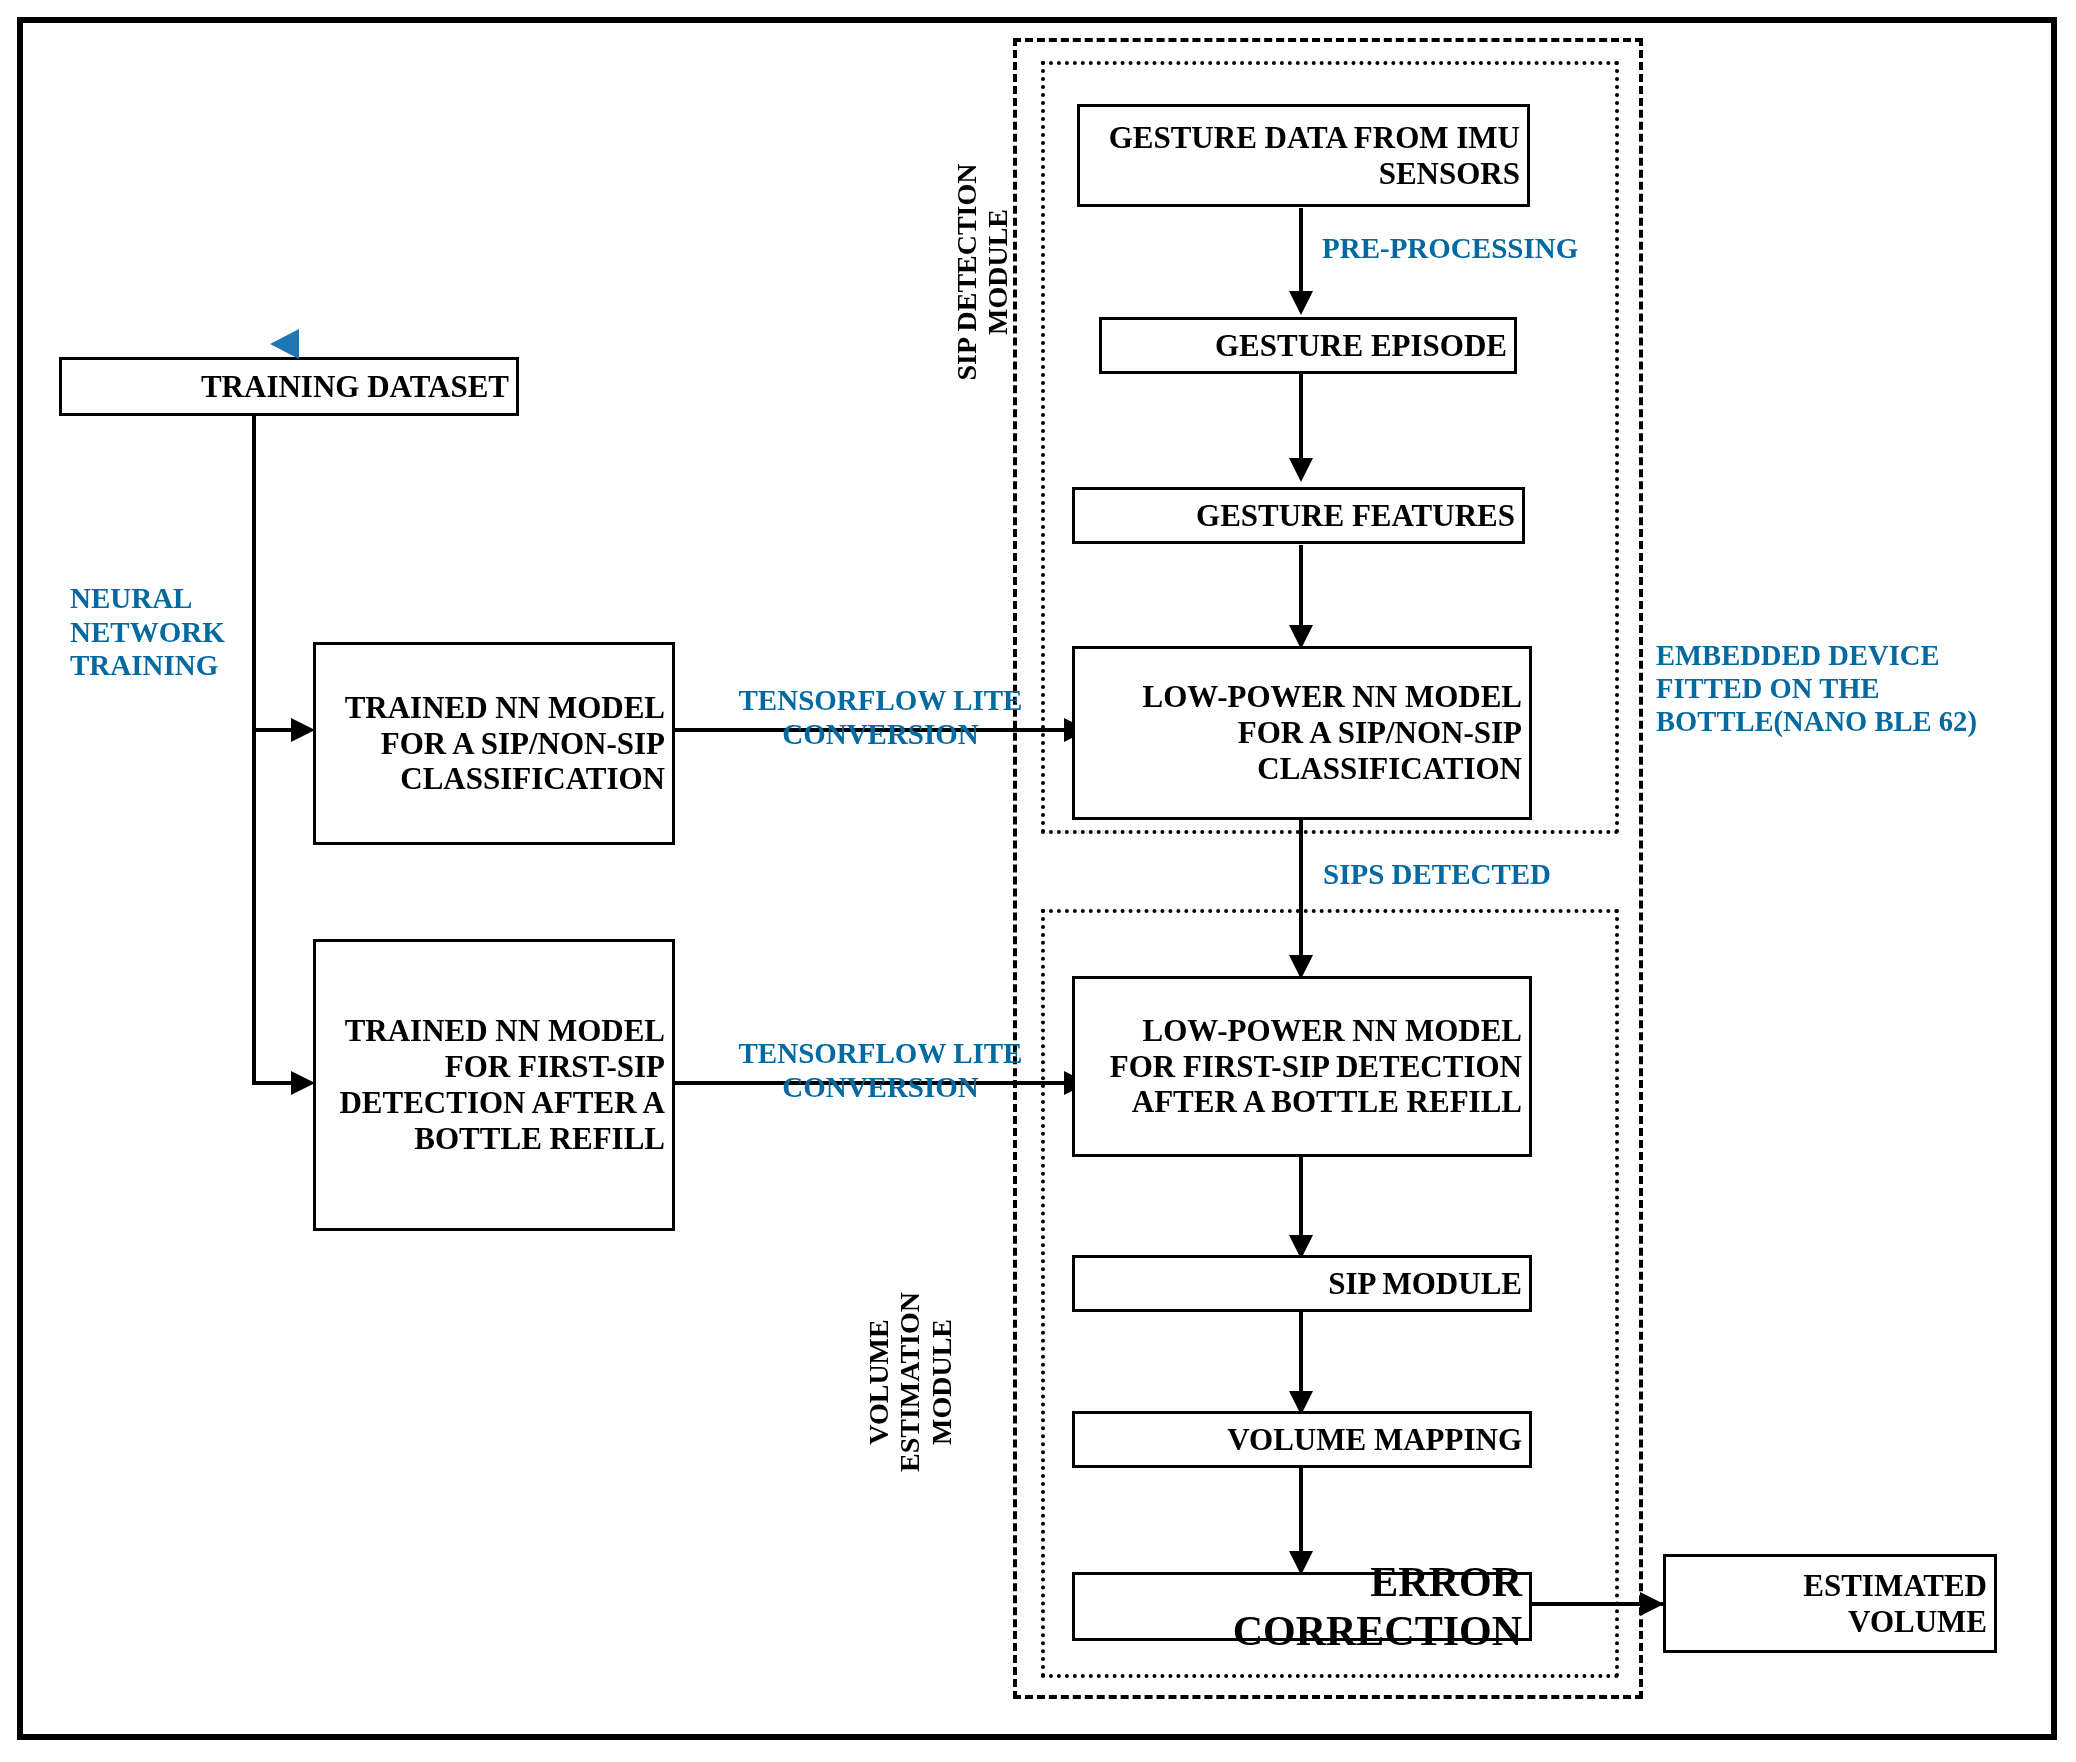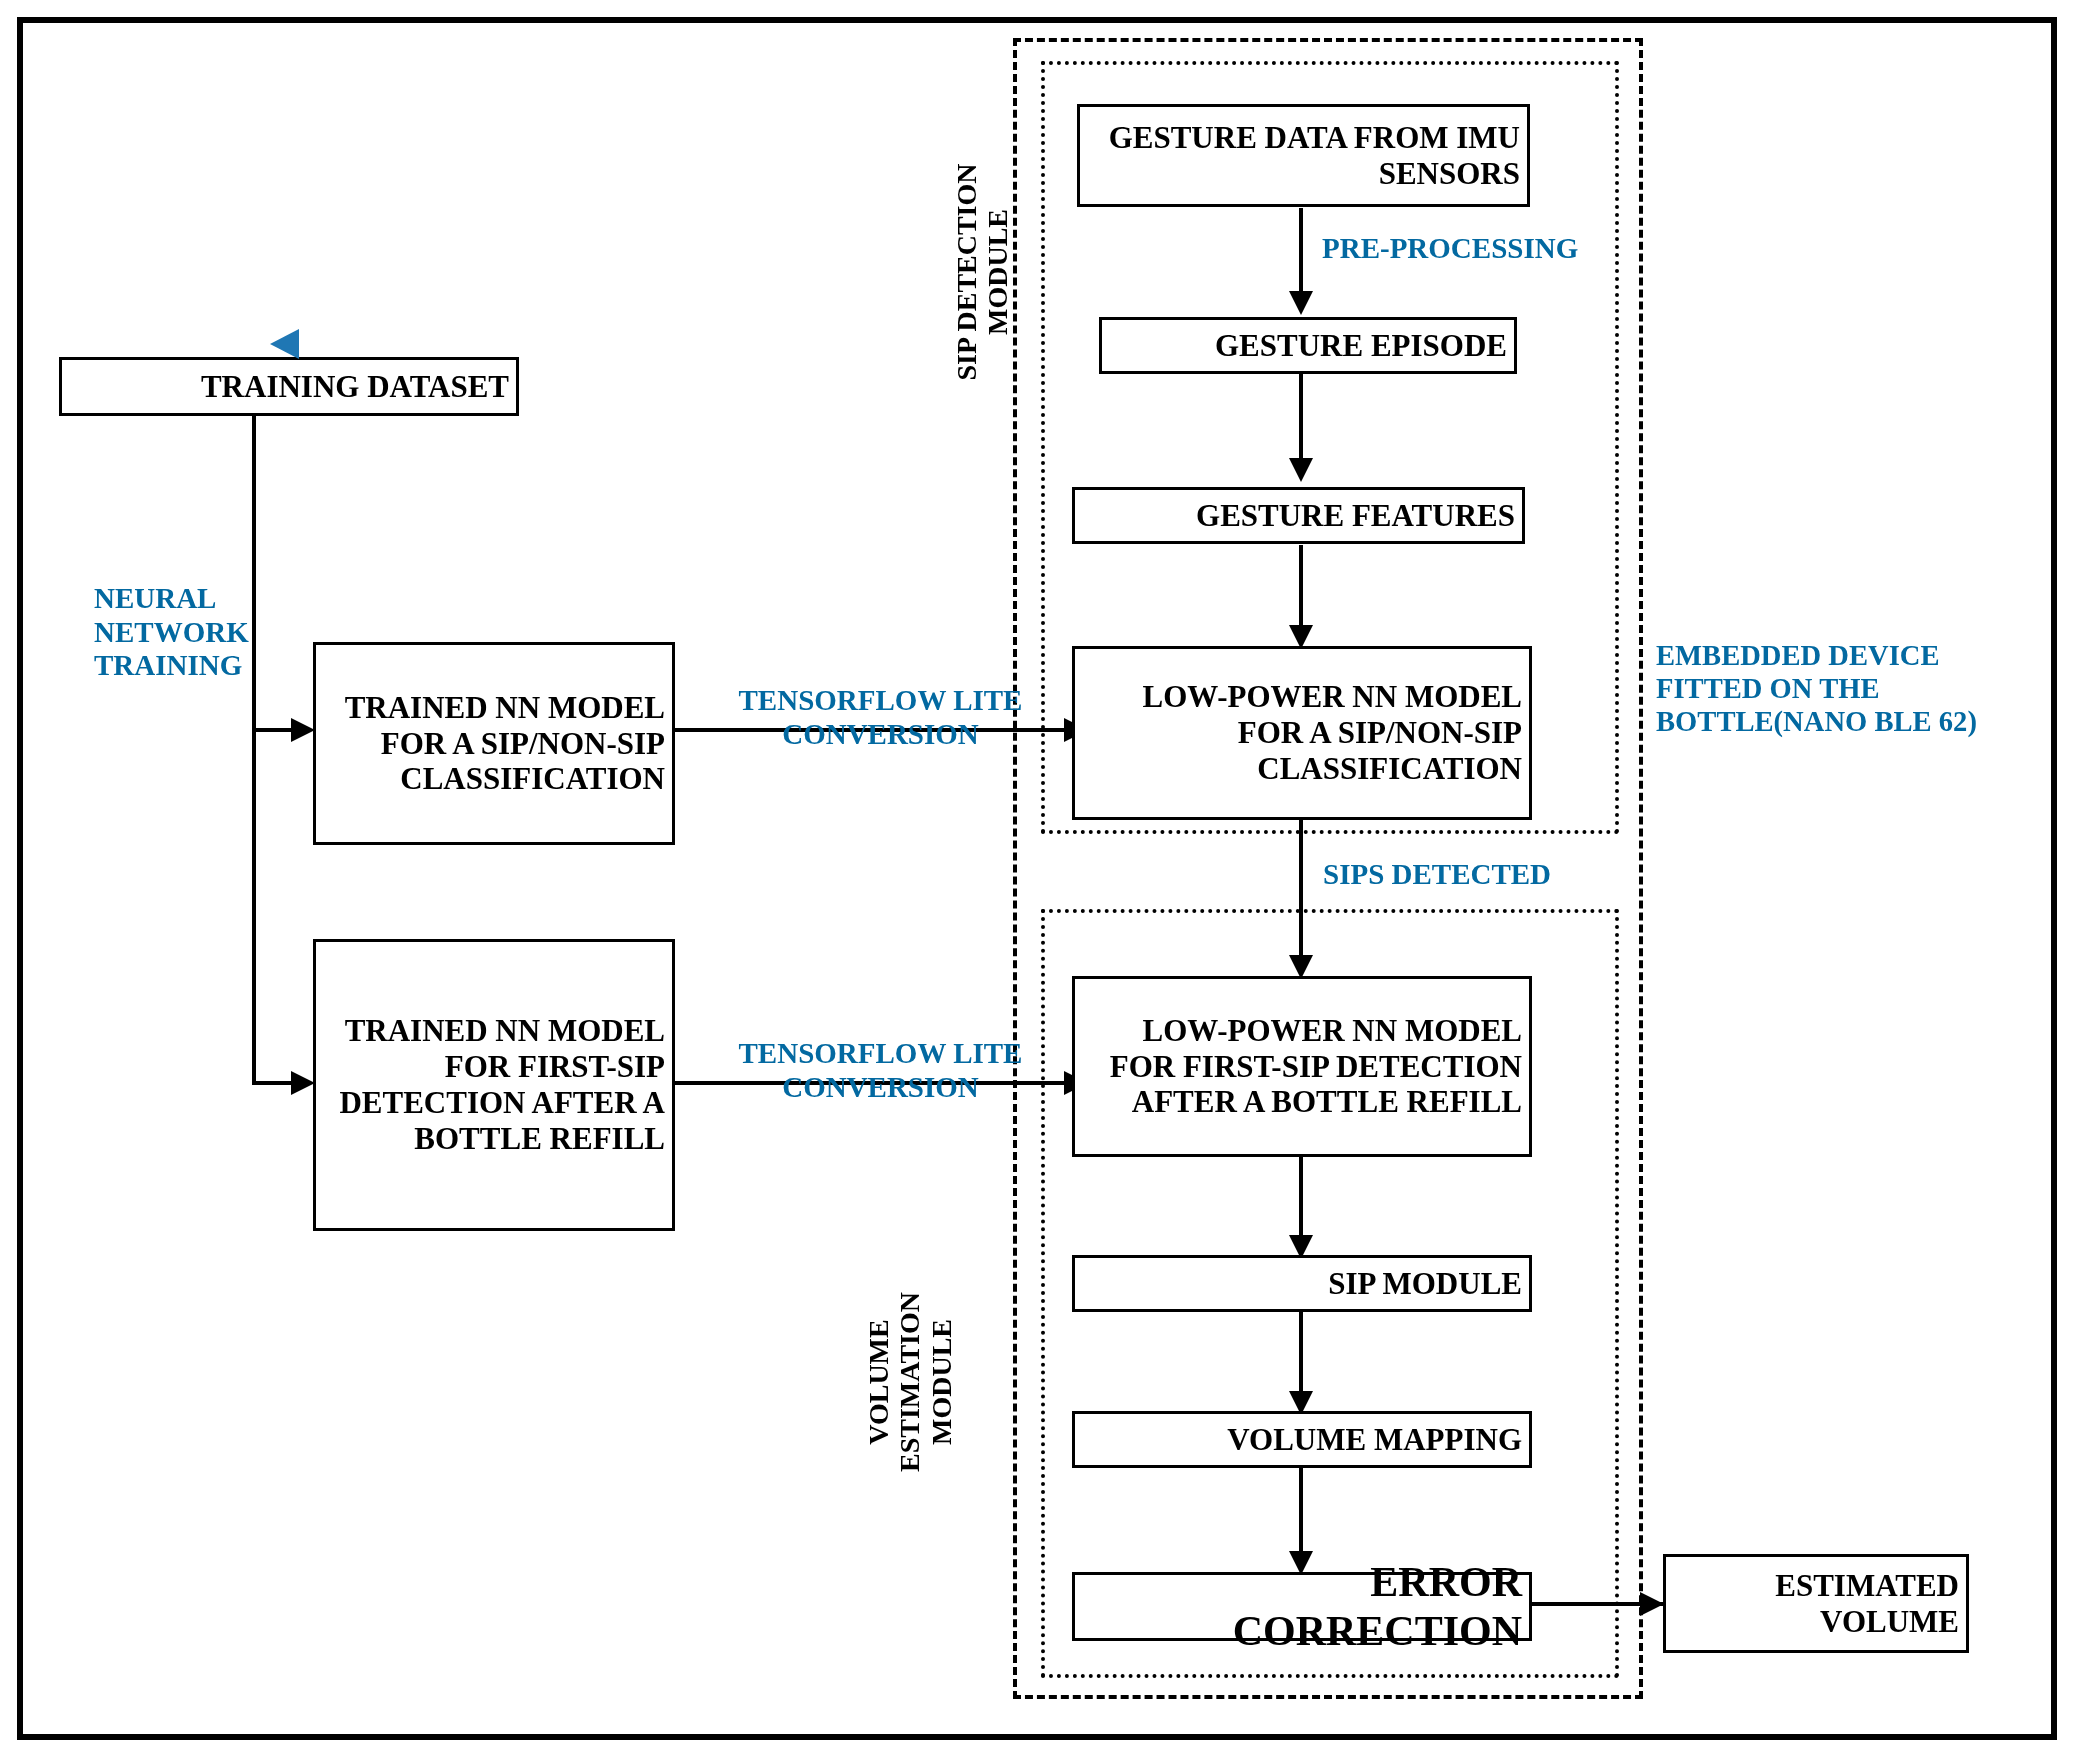--- a/index.html
+++ b/index.html
@@ -143,21 +143,21 @@
   </div>
 
   <div class="vline" style="left:252px; top:415px; height:670px;"></div>
 
   <div class="hline" style="left:252px; top:728px; width:43px;"></div>
   <div class="arrow-right" style="left:291px; top:718px;"></div>
 
   <div class="hline" style="left:252px; top:1081px; width:43px;"></div>
   <div class="arrow-right" style="left:291px; top:1071px;"></div>
 
-  <div class="label" style="left:70px; top:582px; width:181px; font-size:29px;margin-left:24px;">NEURAL
+  <div class="label" style="left:70px; top:582px; width:181px; font-size:29px;">NEURAL
 NETWORK
 TRAINING</div>
 
   <div class="box" style="left:313px; top:939px; width:362px; height:292px; font-size:31px;">
     <span class="txt">TRAINED NN MODEL FOR FIRST-SIP DETECTION AFTER A BOTTLE REFILL</span>
   </div>
 
   <div class="box" style="left:313px; top:642px; width:362px; height:203px; font-size:31px;">
     <span class="txt">TRAINED NN MODEL FOR A SIP/NON-SIP CLASSIFICATION</span>
   </div>
@@ -223,18 +223,18 @@
   <div class="vline" style="left:1299px; top:1468px; height:103px;"></div>
   <div class="arrow-down" style="left:1289px; top:1551px;"></div>
 
   <div class="box" style="left:1072px; top:1572px; width:460px; height:69px; font-size:42px;">
     <span class="txt">ERROR CORRECTION</span>
   </div>
 
   <div class="hline" style="left:1532px; top:1602px; width:132px;"></div>
   <div class="arrow-right" style="left:1640px; top:1592px;"></div>
 
-  <div class="box" style="left:1663px; top:1554px; width:306px; height:99px; font-size:31px;">
+  <div class="box" style="left:1663px; top:1554px; width:334px; height:99px; font-size:31px;">
     <span class="txt">ESTIMATED VOLUME</span>
   </div>
 
 </div>
 
 
 </body></html>

